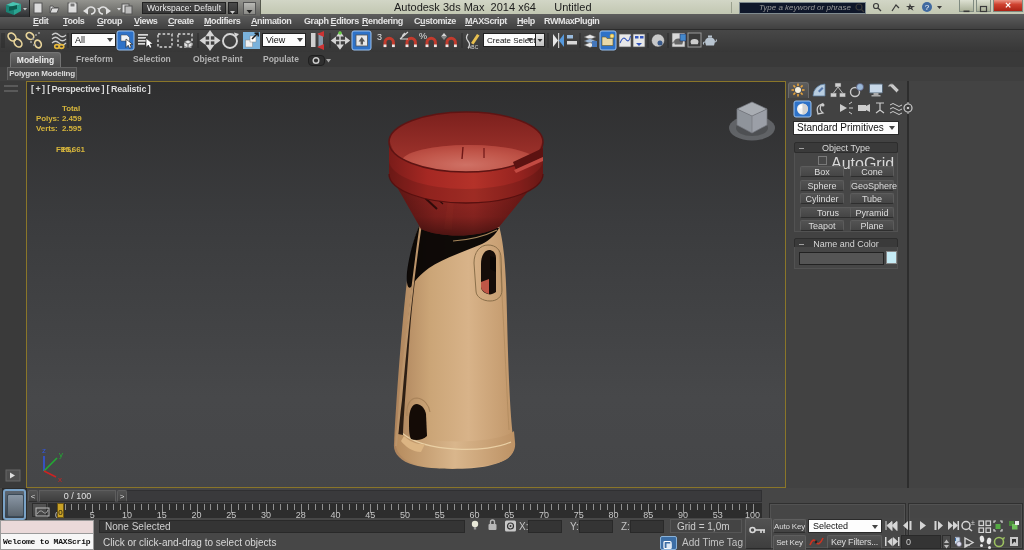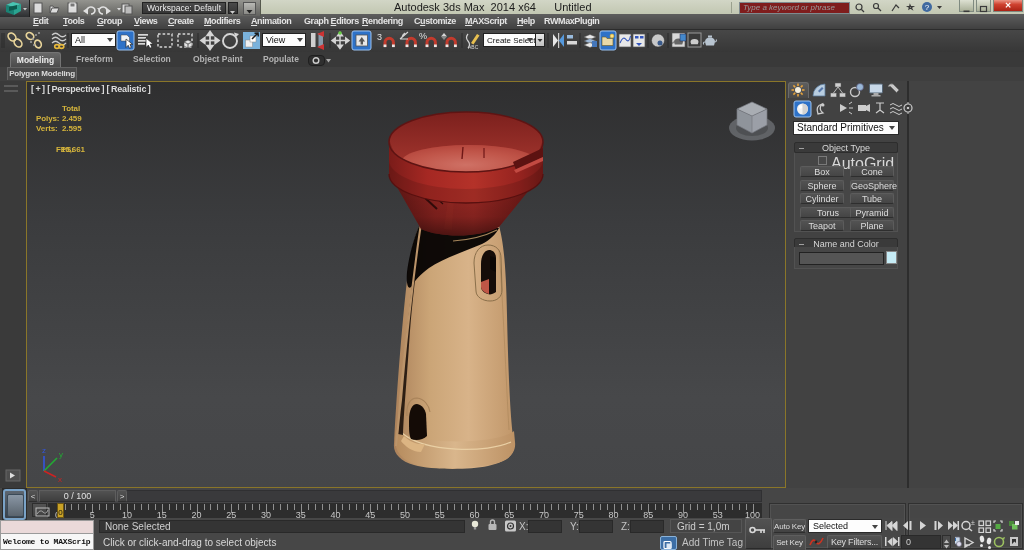--- a/index.html
+++ b/index.html
@@ -2,21 +2,21 @@
 <html><head><meta charset="utf-8">
 <style>
 html,body{margin:0;padding:0;}
 body{width:1024px;height:550px;overflow:hidden;font-family:"Liberation Sans",sans-serif;background:#454545;position:relative;}
 .abs{position:absolute;}
 
 #titlebar{left:0;top:0;width:1024px;height:14px;background:linear-gradient(#d2d6c6,#c2c7b2);border-bottom:1px solid #8a8f7d;}
 #appbtn{left:0;top:0;width:29px;height:17px;background:linear-gradient(#6a6c6e,#2c2e30);border-right:1px solid #1e1e1e;z-index:5;}
 #qat{left:29px;top:0;width:231px;height:16px;background:linear-gradient(#94948f,#62625f);z-index:4;border-right:1px solid #55584d;}
 #title-text{left:394px;top:1px;font-size:11px;color:#1c1c1c;z-index:6;}
-#searchbox{left:739px;top:2px;width:106px;height:10px;background:#7f1d1d;border:1px solid #7f8a8f;font-size:8px;color:#999;font-style:italic;padding-left:3px;line-height:10px;z-index:6;}
+#searchbox{left:739px;top:2px;width:106px;height:10px;background:#0f172a;border:1px solid #7f8a8f;font-size:8px;color:#999;font-style:italic;padding-left:19px;line-height:10px;z-index:6;}
 .winbtn{top:0;height:12px;border:1px solid #7f8a80;border-top:none;background:linear-gradient(#dde1d2,#a9af97);z-index:6;box-sizing:border-box;}
 #btnmin{left:959px;width:15px;}
 #btnmax{left:976px;width:15px;}
 #btnclose{left:993px;width:30px;background:linear-gradient(#eb9585,#cf4230 40%,#ab2214);color:#fff;font-size:8px;text-align:center;line-height:11px;font-weight:bold;}
 
 #menubar{left:0;top:14px;width:1024px;height:15px;background:linear-gradient(#5e5e5e,#404040);border-bottom:1px solid #2c2c2c;color:#e4e4e4;font-size:9px;font-weight:bold;letter-spacing:-0.4px;z-index:3;}
 #menubar span{position:absolute;top:2px;}
 
 #toolbar{left:0;top:29px;width:1024px;height:23px;background:linear-gradient(#484848,#373737);border-bottom:1px solid #282828;}
 #toolbar svg{position:absolute;top:0;left:0;}
@@ -591,21 +591,21 @@
     <div class="tick" style="left:197.2px"></div>
     <div class="tick" style="left:204.1px"></div>
     <div class="tick" style="left:211.1px"></div>
     <div class="tick maj" style="left:218.0px"></div>
     <div class="tnum" style="left:218.0px">30</div>
     <div class="tick" style="left:225.0px"></div>
     <div class="tick" style="left:231.9px"></div>
     <div class="tick" style="left:238.9px"></div>
     <div class="tick" style="left:245.8px"></div>
     <div class="tick maj" style="left:252.8px"></div>
-    <div class="tnum" style="left:252.8px">35</div>
+    <div class="tnum" style="left:252.8px">28</div>
     <div class="tick" style="left:259.7px"></div>
     <div class="tick" style="left:266.7px"></div>
     <div class="tick" style="left:273.6px"></div>
     <div class="tick" style="left:280.6px"></div>
     <div class="tick maj" style="left:287.5px"></div>
     <div class="tnum" style="left:287.5px">40</div>
     <div class="tick" style="left:294.4px"></div>
     <div class="tick" style="left:301.4px"></div>
     <div class="tick" style="left:308.4px"></div>
     <div class="tick" style="left:315.3px"></div>

